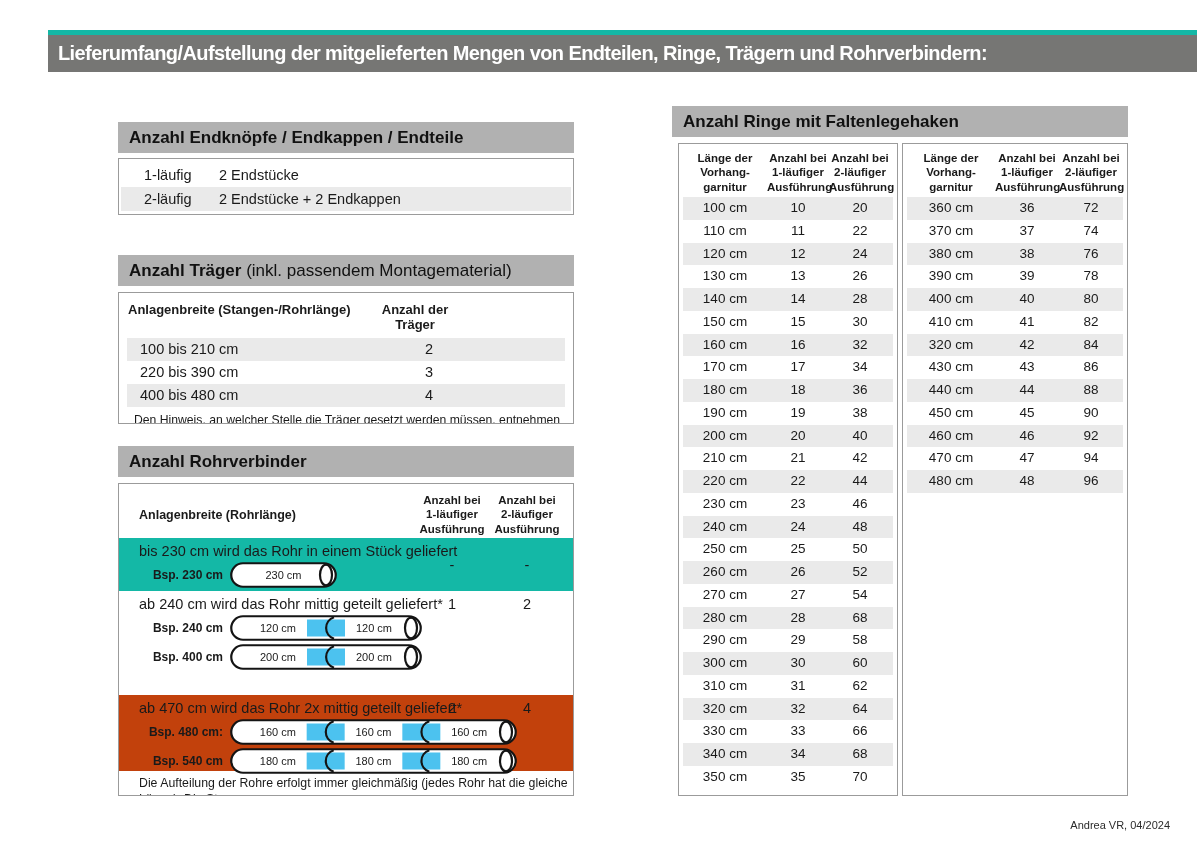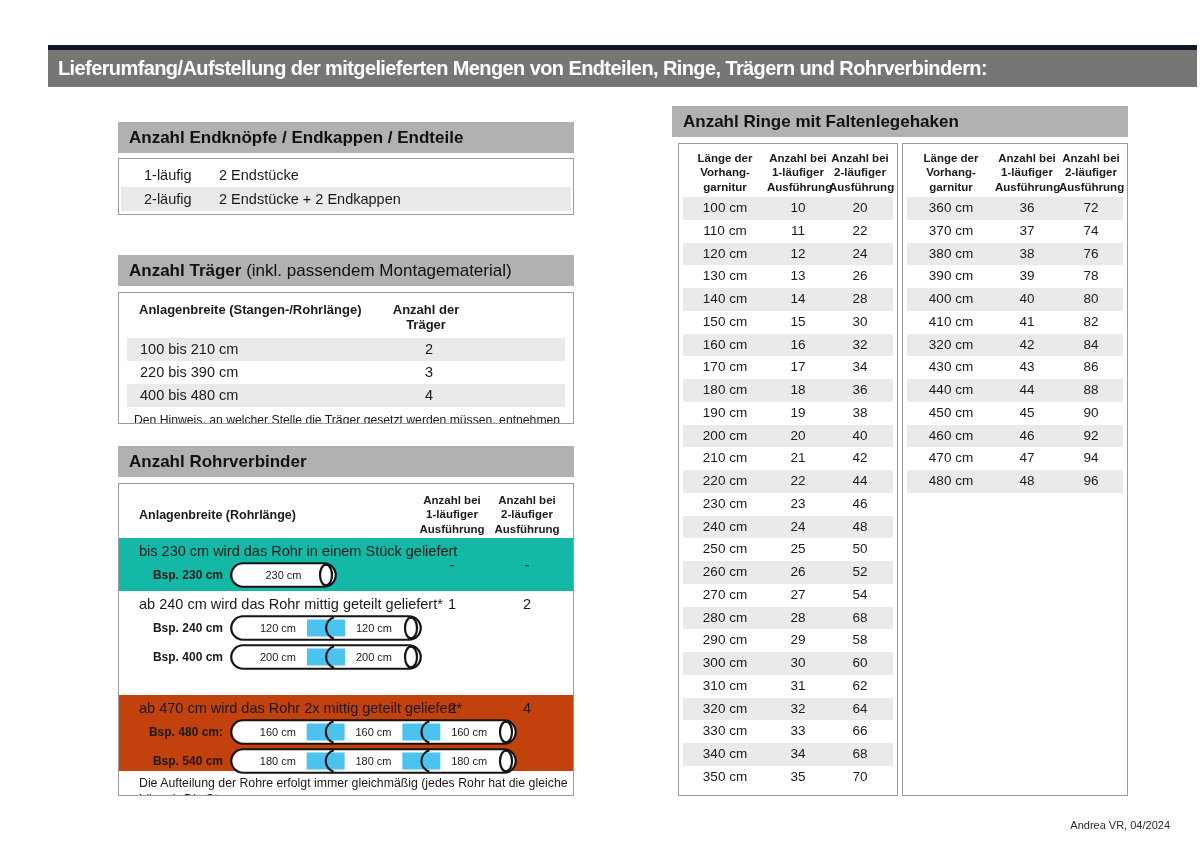--- a/index.html
+++ b/index.html
@@ -3,22 +3,22 @@
 <meta charset="utf-8">
 <style>
   html,body { margin:0; padding:0; background:#ffffff; }
   .page {
     position:relative; width:1200px; height:849px; background:#fff;
     font-family:"Liberation Sans","DejaVu Sans",sans-serif; color:#1a1a1a;
     overflow:hidden;
   }
   
   .title-bar {
-    position:absolute; left:48px; top:45px; width:1149px; height:42px;
-    background:#767674; border-top:5px solid #0f172a; box-sizing:border-box;
+    position:absolute; left:48px; top:30px; width:1149px; height:42px;
+    background:#767674; border-top:5px solid #14b8a6; box-sizing:border-box;
   }
   .title-text {
     color:#fff; font-weight:bold; font-size:20px; letter-spacing:-0.6px;
     line-height:36px; padding-left:10px; white-space:nowrap;
   }
   
   .subtitle { position:absolute; left:118px; top:89px; color:#c6232b; font-weight:bold; font-size:17px;margin-top:39px; }
   
   .bar {
     position:absolute; left:118px; width:456px; height:31px; background:#b1b1b1;
@@ -30,21 +30,21 @@
   
   .box { position:absolute; background:#fff; border:1px solid #9b9b9b; box-sizing:border-box; overflow:hidden; }
   .alt { background:#eaeaea; }
   
   .box-endteile { left:118px; top:158px; width:456px; height:57px; padding-top:4px; }
   .et-row { height:24px; line-height:24px; font-size:14.5px; display:flex; margin:0 2px; }
   .et-label { width:75px; margin-left:23px; }
   
   .box-traeger { left:118px; top:292px; width:456px; height:132px; }
   .tr-header { display:flex; font-weight:bold; font-size:13px; padding:9px 0 6px 0; }
-  .tr-h1 { margin-left:20px; width:237px; }
+  .tr-h1 { margin-left:9px; width:237px; }
   .tr-row { display:flex; height:23px; line-height:23px; font-size:14.5px; margin:0 8px; }
   .tr-range { margin-left:13px; width:239px; }
   .tr-count { width:100px; text-align:center; }
   .tr-note { font-size:12.2px; line-height:1.28; padding:6px 0 0 15px; }
   
   .box-rv { left:118px; top:483px; width:456px; height:313px; }
   .rv-header { position:relative; height:54px; font-weight:bold; }
   .rv-h1 { position:absolute; left:20px; top:24px; font-size:12.5px; }
   .rv-hcol { position:absolute; width:70px; top:9px; text-align:center; font-size:11.5px; line-height:1.25; }
   .rv-h2 { left:298px; } .rv-h3 { left:373px; }

